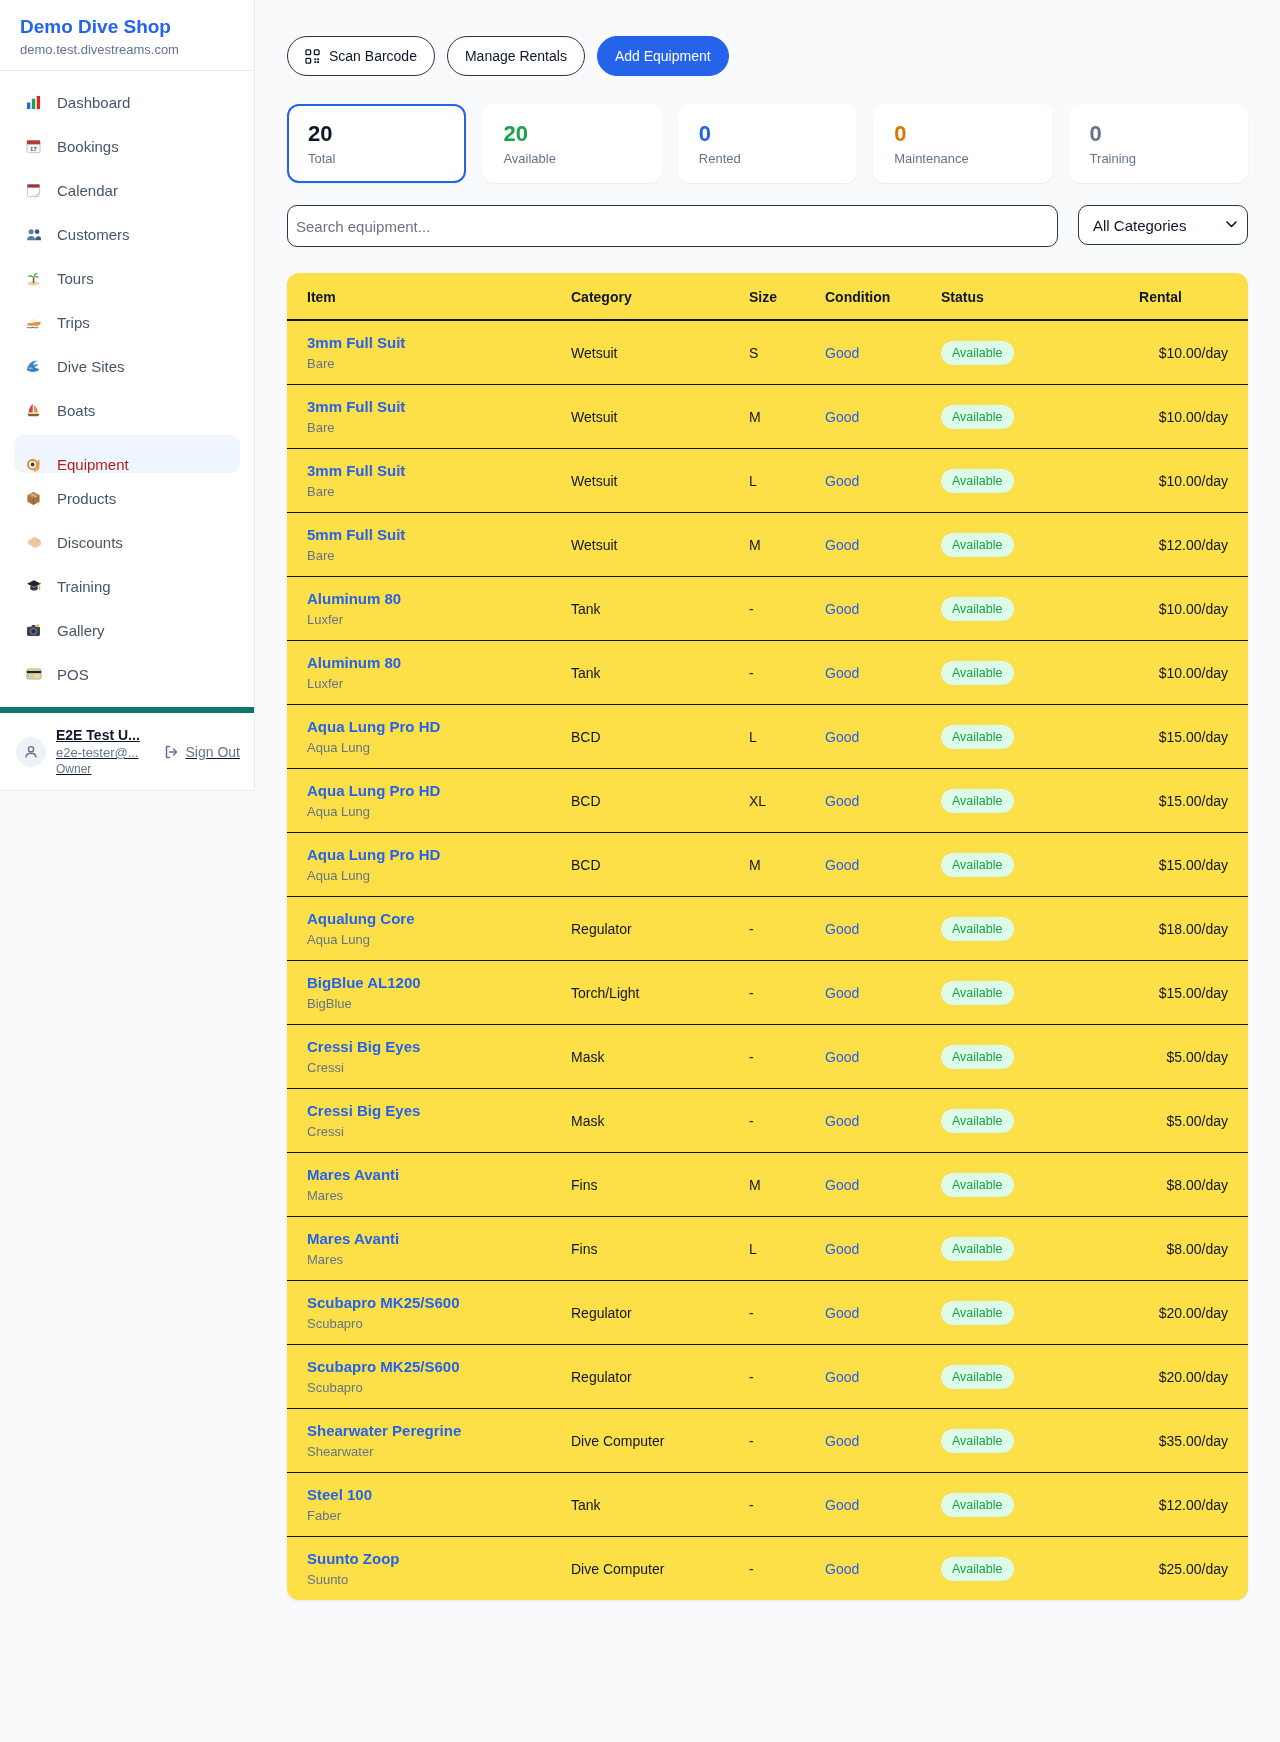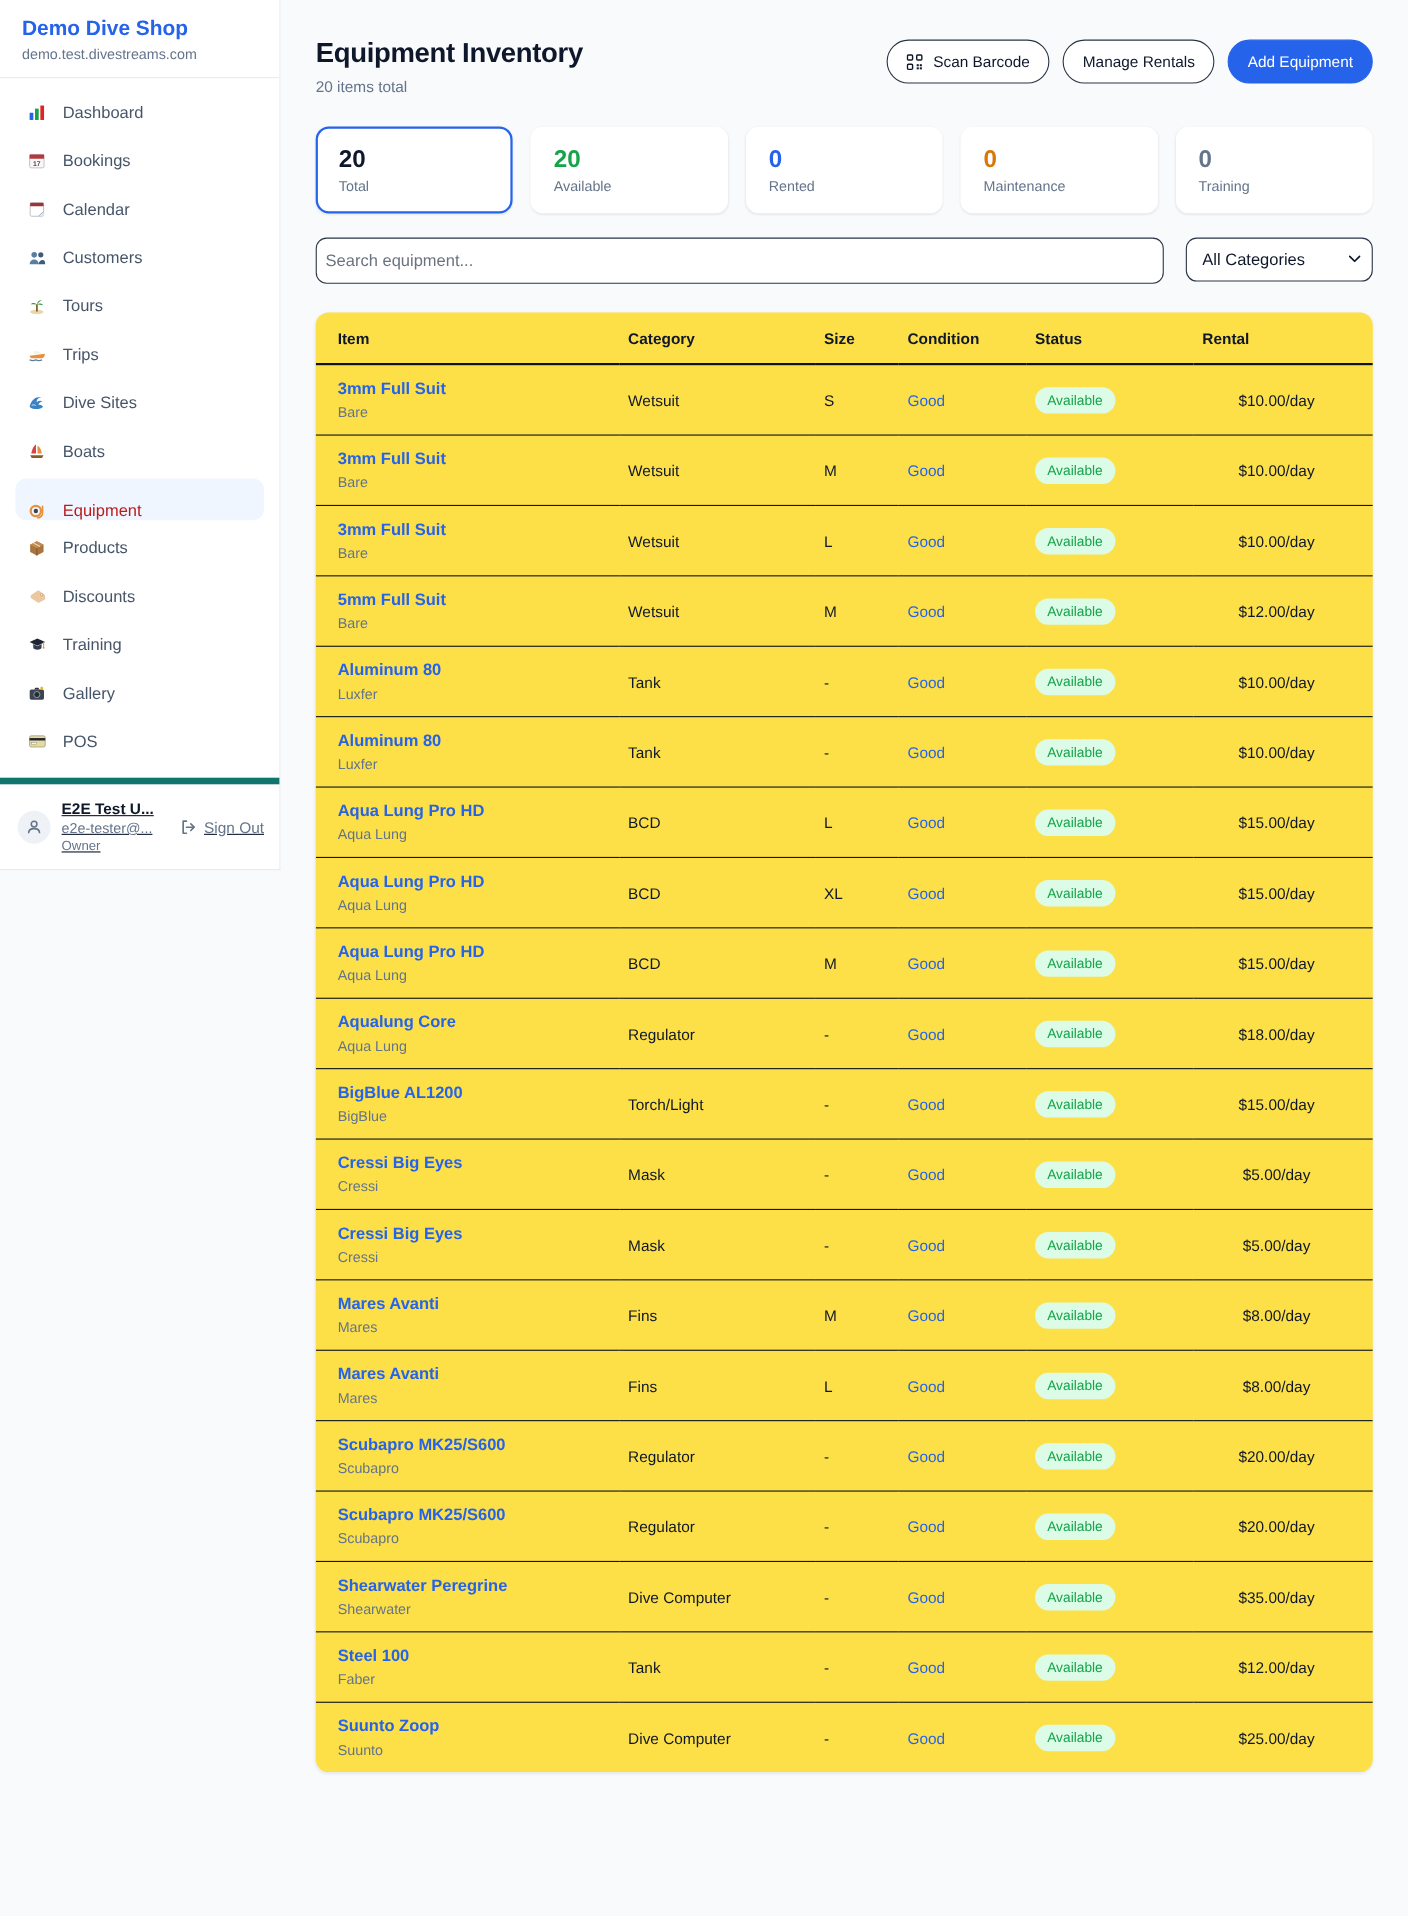--- a/index.html
+++ b/index.html
@@ -75,29 +75,29 @@
   table { width:100%; border-collapse:collapse; }
   th {
     text-align:left; font-size:14px; font-weight:bold; color:#0f172a;
     padding:16px 8px 14px; border-bottom:2px solid #0b1220;
   }
   th.col-item { padding-left:20px; width:276px; }
   th.col-category { width:178px; }
   th.col-size { width:76px; }
   th.col-condition { width:116px; }
   th.col-status { width:152px; }
-  th.col-rental { text-align:left; padding-right:20px; }
+  th.col-rental { text-align:center; padding-right:20px; }
   td { padding:13px 8px; border-bottom:1px solid #0b1220; vertical-align:middle; font-size:14px; color:#0f172a; }
   td.c-item { padding-left:20px; }
   tr:last-child td { border-bottom:none; }
   .item-link { color:#2563eb; font-weight:bold; font-size:15px; cursor:pointer; }
   .brand { color:#64748b; font-size:13px; margin-top:5px; }
   .cond { color:#2563eb; cursor:pointer; }
   .badge { display:inline-block; background:#dcfce7; color:#16a34a; font-size:12.5px; padding:5px 11px; border-radius:999px; }
-  td.c-rental { text-align:center; padding-right:20px; }
+  td.c-rental { text-align:right; padding-right:20px; }
 </style>
 </head>
 <body>
 
 <aside class="sidebar">
   <div class="brand-block">
     <div class="brand-name">Demo Dive Shop</div>
     <div class="brand-domain">demo.test.divestreams.com</div>
   </div>
   <div class="side-divider"></div>
@@ -264,24 +264,20 @@
           <path d="M10.5 5l3 3-3 3"></path>
           <path d="M13 8H6.5"></path>
       </svg>
       <span>Sign Out</span>
     </div>
   </div>
 </aside>
 
 <main class="main">
   <div class="header-row">
-    <div>
-      <div class="page-title">Equipment Inventory</div>
-      <div class="page-subtitle">20 items total</div>
-    </div>
     <div class="header-actions">
       <button class="btn">
         <svg width="15" height="15" viewBox="0 0 16 16" fill="#0f172a">
           <rect x="1" y="1" width="5" height="5" rx="1" fill="none" stroke="#0f172a" stroke-width="1.4"></rect>
           <rect x="10" y="1" width="5" height="5" rx="1" fill="none" stroke="#0f172a" stroke-width="1.4"></rect>
           <rect x="1" y="10" width="5" height="5" rx="1" fill="none" stroke="#0f172a" stroke-width="1.4"></rect>
           <rect x="10" y="10" width="2" height="2"></rect>
             <rect x="13" y="10" width="2" height="2"></rect>
           <rect x="10" y="13" width="2" height="2"></rect>
             <rect x="13" y="13" width="2" height="2"></rect>

